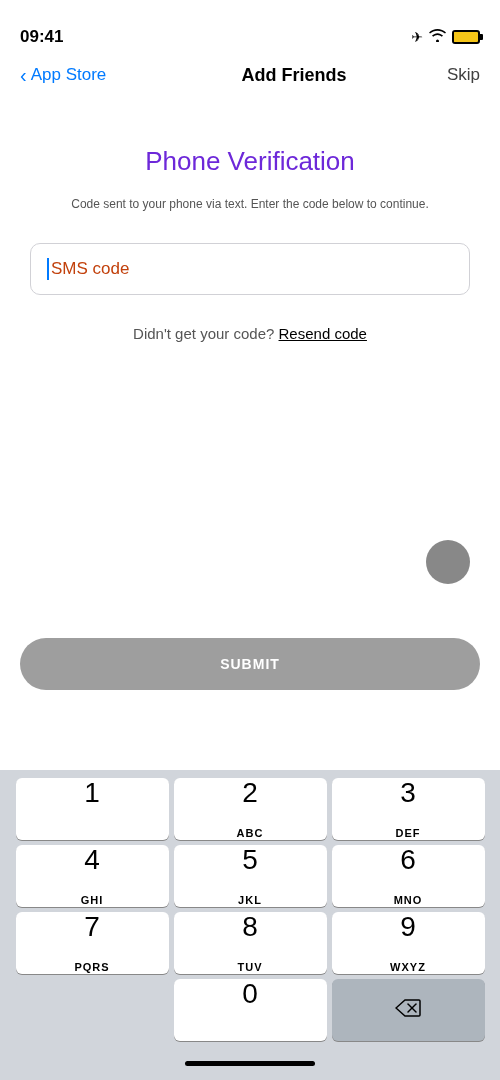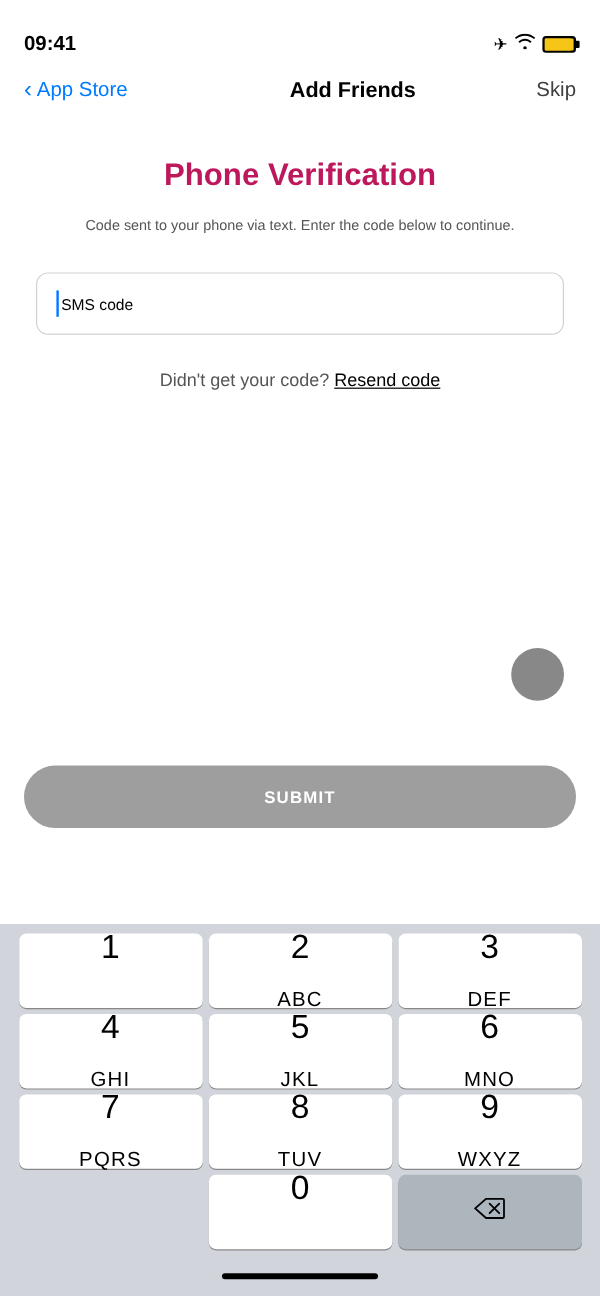--- a/index.html
+++ b/index.html
@@ -100,23 +100,24 @@
     }
 
     
     .main-content {
       padding: 30px 20px 20px 20px;
       text-align: center;
     }
 
     .page-title {
       font-size: 26px;
-      font-weight: 700;
-      color: #be185d;
+      font-weight: 400;
+      color: #6d28d9;
       margin-bottom: 18px;
+      margin-top: 16px;
     }
 
     .page-description {
       font-size: 12px;
       color: #555;
       line-height: 1.5;
       margin-bottom: 30px;
       padding: 0 10px;
     }
 
@@ -135,22 +136,22 @@
       height: 22px;
       background: #007aff;
       margin-right: 2px;
       animation: blink 1s infinite;
     }
     @keyframes blink {
       0%, 50% { opacity: 1; }
       51%, 100% { opacity: 0; }
     }
     .sms-input-placeholder {
-      font-size: 13px;
-      color: #000000;
+      font-size: 17px;
+      color: #c2410c;
     }
 
     
     .resend-section {
       font-size: 15px;
       color: #555;
       margin-bottom: 100px;
     }
     .resend-link {
       color: #000;
@@ -220,23 +221,23 @@
     }
 
     .key-num {
       font-size: 28px;
       font-weight: 300;
       color: #000;
       line-height: 1;
     }
 
     .key-letters {
-      font-size: 17px;
-      color: #000;
-      font-weight: 400;
+      font-size: 11px;
+      color: #000;
+      font-weight: 700;
       letter-spacing: 1px;
       margin-top: 20px;
     }
 
     .key-empty {
       background: #d1d5db;
       box-shadow: none;
       cursor: default;
     }
 

